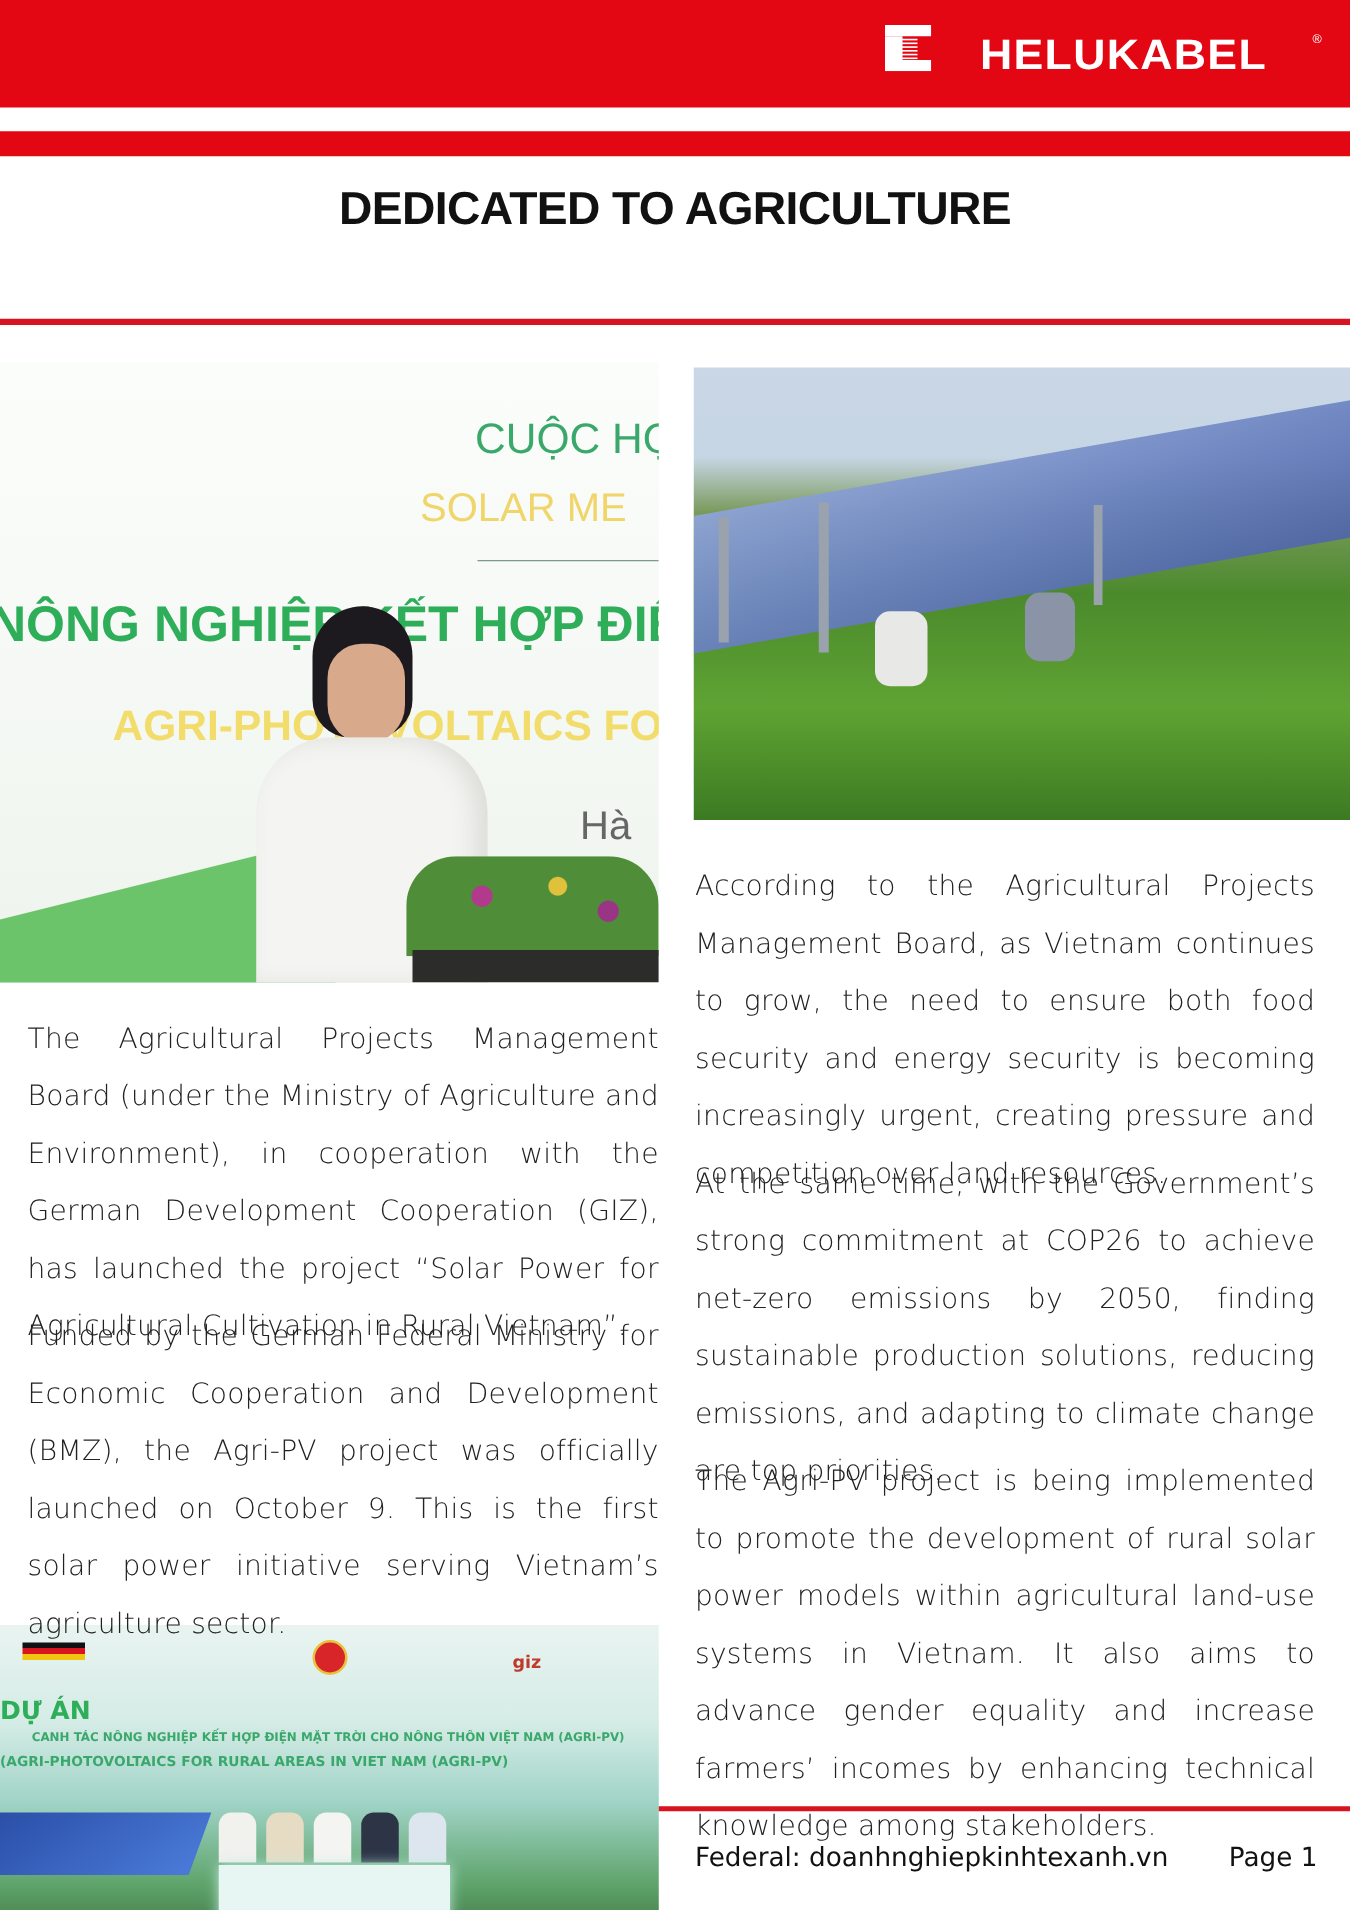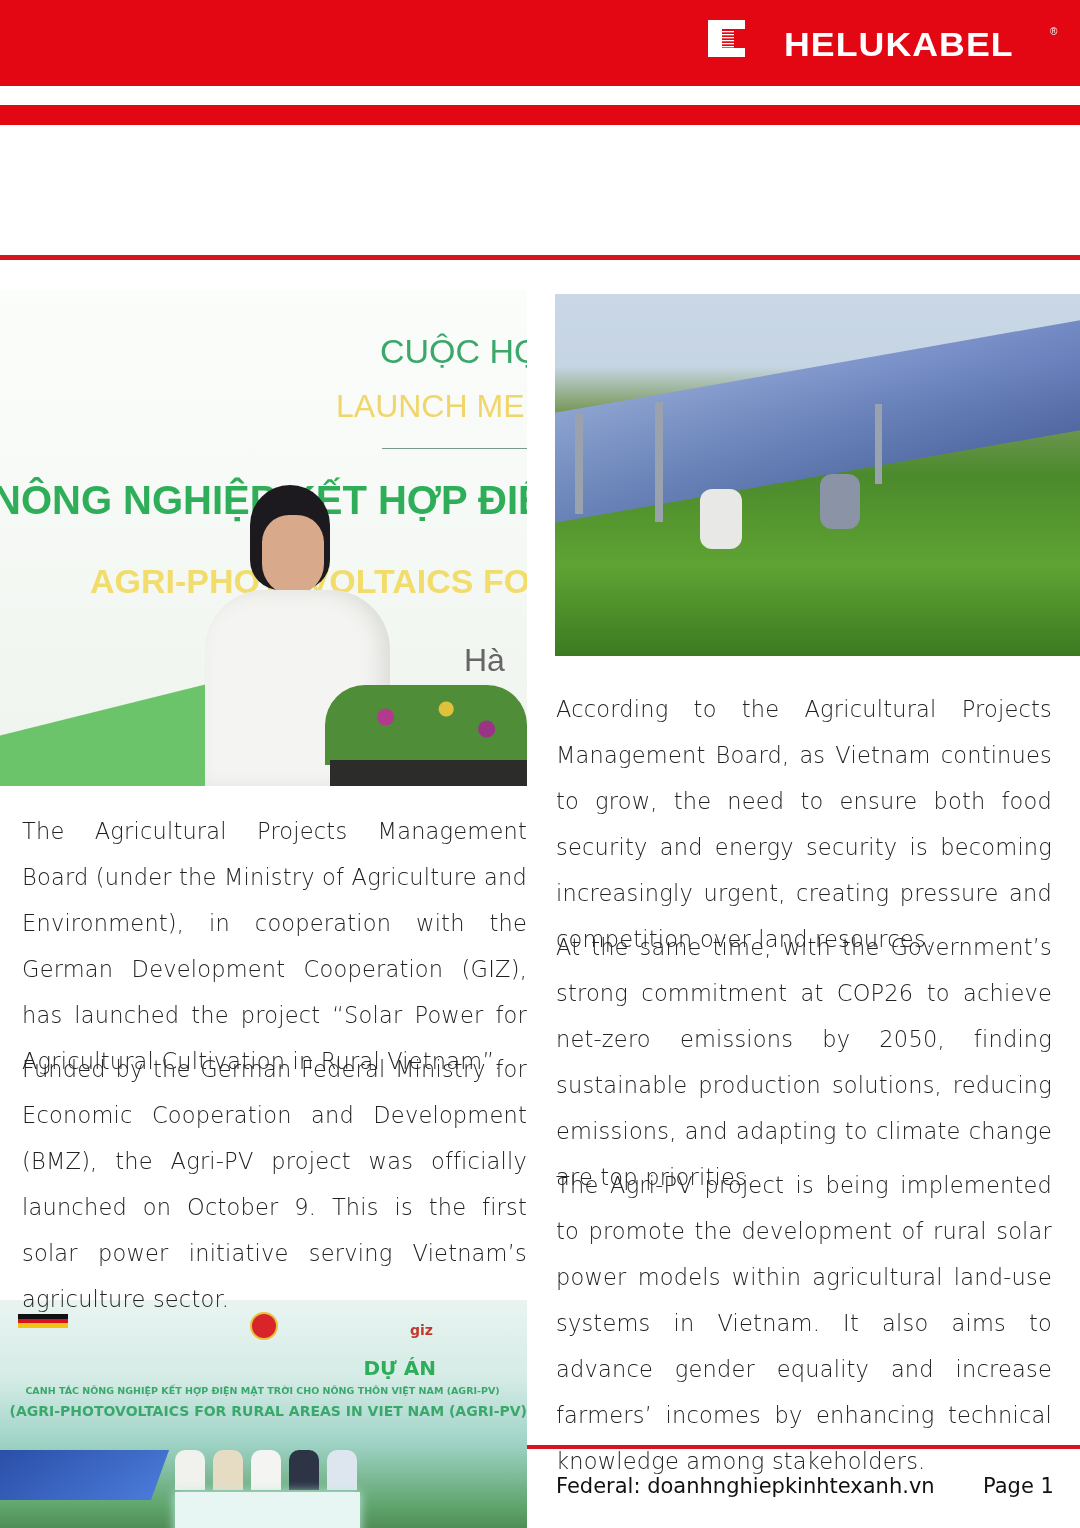--- a/index.html
+++ b/index.html
@@ -30,26 +30,27 @@
   <rect x="0" y="14" width="26" height="1.3" fill="#fff"></rect>
   <rect x="0" y="17" width="26" height="1.3" fill="#fff"></rect>
   <rect x="0" y="20" width="26" height="1.3" fill="#fff"></rect>
   <rect x="0" y="23" width="26" height="1.3" fill="#fff"></rect>
   <rect x="0" y="26" width="26" height="1.3" fill="#fff"></rect>
 </svg>
 <div class="logo-text">HELUKABEL</div>
 <div class="logo-reg">®</div>
 
 <div class="title">
+  <div>DEDICATED TO AGRICULTURE</div>
 </div>
 <div class="title-rule"></div>
 
 <div class="img" style="left:0;top:290px;width:527px;height:496px;background:linear-gradient(180deg,#fbfdfb 0%,#f3f7f2 70%,#eef3ec 100%);">
   <div style="position:absolute;left:380px;top:42px;font-size:34px;color:#3aa86b;white-space:nowrap;font-family:'Liberation Sans',sans-serif;">CUỘC HỌI</div>
-  <div style="position:absolute;left:336px;top:98px;font-size:32px;color:#f0d66a;white-space:nowrap;font-family:'Liberation Sans',sans-serif;">LAUNCH ME</div>
+  <div style="position:absolute;left:336px;top:98px;font-size:32px;color:#f0d66a;white-space:nowrap;font-family:'Liberation Sans',sans-serif;">SOLAR ME</div>
   <div style="position:absolute;left:382px;top:158px;width:145px;height:1px;background:#7a9a8a;"></div>
   <div style="position:absolute;left:-8px;top:188px;font-size:40px;font-weight:700;color:#2fae5a;white-space:nowrap;font-family:'Liberation Sans',sans-serif;">NÔNG NGHIỆP KẾT HỢP ĐIỆN</div>
   <div style="position:absolute;left:90px;top:272px;font-size:34px;font-weight:700;color:#f2dc6b;white-space:nowrap;font-family:'Liberation Sans',sans-serif;">AGRI-PHOTOVOLTAICS FO</div>
   <div style="position:absolute;left:464px;top:352px;font-size:32px;color:#666;white-space:nowrap;font-family:'Liberation Sans',sans-serif;">Hà</div>
   <div style="position:absolute;left:-40px;top:420px;width:300px;height:120px;background:#6cc46a;transform:rotate(-14deg);border-radius:8px;"></div>
 
   <div style="position:absolute;left:250px;top:195px;width:80px;height:105px;background:#1c1a1e;border-radius:40px 40px 30px 30px;"></div>
   <div style="position:absolute;left:262px;top:225px;width:62px;height:80px;background:#d9a98c;border-radius:30px 30px 34px 34px;"></div>
   <div style="position:absolute;left:205px;top:300px;width:185px;height:200px;background:#f4f4f2;border-radius:60px 60px 0 0;box-shadow:inset -10px 0 20px #dcdcd8;"></div>
   <div style="position:absolute;left:325px;top:395px;width:202px;height:80px;background:radial-gradient(circle at 30% 40%,#b23a8c 0 8px,transparent 9px),radial-gradient(circle at 60% 30%,#e0c23a 0 7px,transparent 8px),radial-gradient(circle at 80% 55%,#9a3585 0 8px,transparent 9px),#4f8d38;border-radius:40px 40px 0 0;"></div>
@@ -62,23 +63,23 @@
   <div style="position:absolute;left:100px;top:108px;width:8px;height:120px;background:#9aa3ad;"></div>
   <div style="position:absolute;left:320px;top:110px;width:7px;height:80px;background:#9aa3ad;"></div>
   <div style="position:absolute;left:145px;top:195px;width:42px;height:60px;background:#e8e8e6;border-radius:12px;"></div>
   <div style="position:absolute;left:265px;top:180px;width:40px;height:55px;background:#8a94a6;border-radius:12px;"></div>
 </div>
 
 <div class="img" style="left:0;top:1268px;width:527px;height:260px;background:linear-gradient(180deg,#e9f4f1 0%,#d5ece6 30%,#9fd3c6 55%,#5ea36a 80%,#3b6a3a 100%);margin-top:32px;">
   <div style="position:absolute;left:250px;top:12px;width:24px;height:24px;border-radius:50%;background:#d8252a;border:2px solid #e8c23a;"></div>
   <div style="position:absolute;left:18px;top:14px;width:50px;height:14px;background:linear-gradient(180deg,#111 0 33%,#d7141f 33% 66%,#f1c40f 66%);"></div>
   <div style="position:absolute;left:410px;top:22px;font-size:14px;font-weight:700;color:#c0392b;">giz</div>
-  <div style="position:absolute;left:0;top:56px;width:436px;text-align:right;font-size:20px;font-weight:700;color:#2fae5a;">DỰ ÁN</div>
+  <div style="position:absolute;left:0;top:56px;width:436px;text-align:left;font-size:20px;font-weight:700;color:#2fae5a;">DỰ ÁN</div>
   <div style="position:absolute;left:-10px;top:85px;width:545px;text-align:center;font-size:9.5px;font-weight:700;color:#3aa86b;white-space:nowrap;">CANH TÁC NÔNG NGHIỆP KẾT HỢP ĐIỆN MẶT TRỜI CHO NÔNG THÔN VIỆT NAM (AGRI-PV)</div>
-  <div style="position:absolute;left:0;top:103px;width:527px;text-align:right;font-size:14px;font-weight:700;color:#3aa86b;white-space:nowrap;">(AGRI-PHOTOVOLTAICS FOR RURAL AREAS IN VIET NAM (AGRI-PV)</div>
+  <div style="position:absolute;left:0;top:103px;width:527px;text-align:left;font-size:11px;font-weight:700;color:#3aa86b;white-space:nowrap;">(AGRI-PHOTOVOLTAICS FOR RURAL AREAS IN VIET NAM (AGRI-PV)</div>
   <div style="position:absolute;left:-10px;top:150px;width:170px;height:50px;background:linear-gradient(135deg,#2a4fa8,#4a7ad8);transform:skewX(-20deg);"></div>
   <div style="position:absolute;left:175px;top:150px;width:185px;height:40px;display:flex;gap:8px;">
     <div style="width:30px;height:40px;background:#f1f1ee;border-radius:10px 10px 0 0;"></div>
     <div style="width:30px;height:40px;background:#e6dcc4;border-radius:10px 10px 0 0;"></div>
     <div style="width:30px;height:40px;background:#f4f4f2;border-radius:10px 10px 0 0;"></div>
     <div style="width:30px;height:40px;background:#2c3446;border-radius:10px 10px 0 0;"></div>
     <div style="width:30px;height:40px;background:#dde6ee;border-radius:10px 10px 0 0;"></div>
   </div>
   <div style="position:absolute;left:175px;top:192px;width:185px;height:68px;background:#e8f6f3;box-shadow:0 0 10px #bfe9e1;"></div>
 </div>

